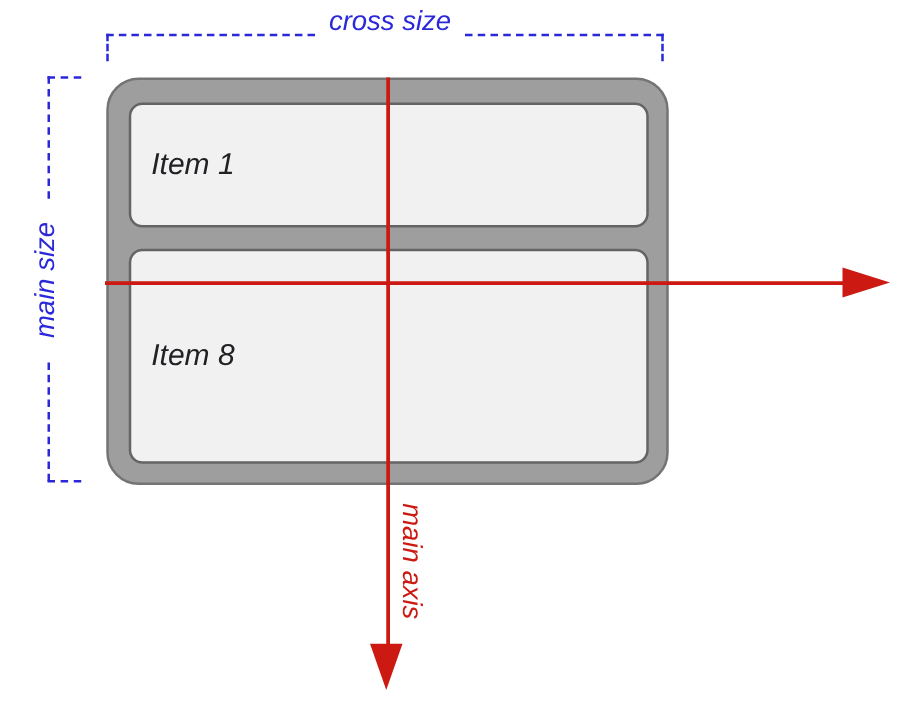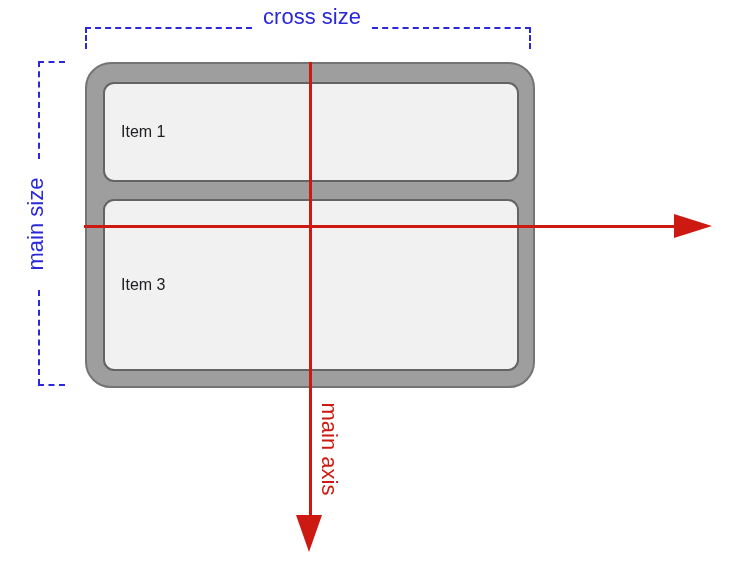--- a/index.html
+++ b/index.html
@@ -7,20 +7,21 @@
     padding: 0;
     background: #ffffff;
     font-family: "Liberation Sans", sans-serif;
   }
   .canvas {
     position: relative;
     width: 736px;
     height: 578px;
     background: #ffffff;
     overflow: hidden;
+    font-style: italic;
   }
   .abs { position: absolute; }
 
   
   .blue-dash-h { border-top: 2.5px dashed #2a28d8; height: 0; }
   .blue-dash-v { border-left: 2.5px dashed #2a28d8; width: 0; }
 
   .label-blue {
     color: #2a28d8;
     font-size: 22px;
@@ -61,21 +62,21 @@
     box-sizing: border-box;
   }
   .flex-item {
     background: #f1f1f1;
     border: 2.5px solid #646464;
     border-radius: 11px;
     box-sizing: border-box;
     display: flex;
     align-items: center;
     padding-left: 16px;
-    font-size: 16px;
+    font-size: 24px;
     color: #202124;
     text-align: center;
   }
   .flex-item-1 { left: 103px; top: 82px;  width: 416px; height: 100px; }
   .flex-item-2 { left: 103px; top: 199px; width: 416px; height: 172px; }
 
   
   .axis-line { background: #cc1a12; }
   .cross-axis-line { left: 84px;  top: 225px; width: 592px; height: 2.5px; }
   .main-axis-line  { left: 309px; top: 62px;  width: 2.5px; height: 455px; }
@@ -109,21 +110,21 @@
   <div class="abs label-blue cross-size-label z-annot">cross size</div>
 
   <div class="abs blue-dash-h lb-tick-top z-annot"></div>
   <div class="abs blue-dash-v lb-seg-top z-annot"></div>
   <div class="abs blue-dash-v lb-seg-bottom z-annot"></div>
   <div class="abs blue-dash-h lb-tick-bottom z-annot"></div>
   <div class="abs label-blue main-size-label z-annot">main size</div>
 
   <div class="abs flex-container"></div>
   <div class="abs flex-item flex-item-1">Item 1</div>
-  <div class="abs flex-item flex-item-2">Item 3</div>
+  <div class="abs flex-item flex-item-2">Item 8</div>
 
   <div class="abs axis-line cross-axis-line z-axes"></div>
   <div class="abs arrowhead cross-axis-arrowhead z-axes"></div>
 
   <div class="abs axis-line main-axis-line z-axes"></div>
   <div class="abs arrowhead main-axis-arrowhead z-axes"></div>
   <div class="abs label-red main-axis-label z-axes">main axis</div>
 
 </div>
 

